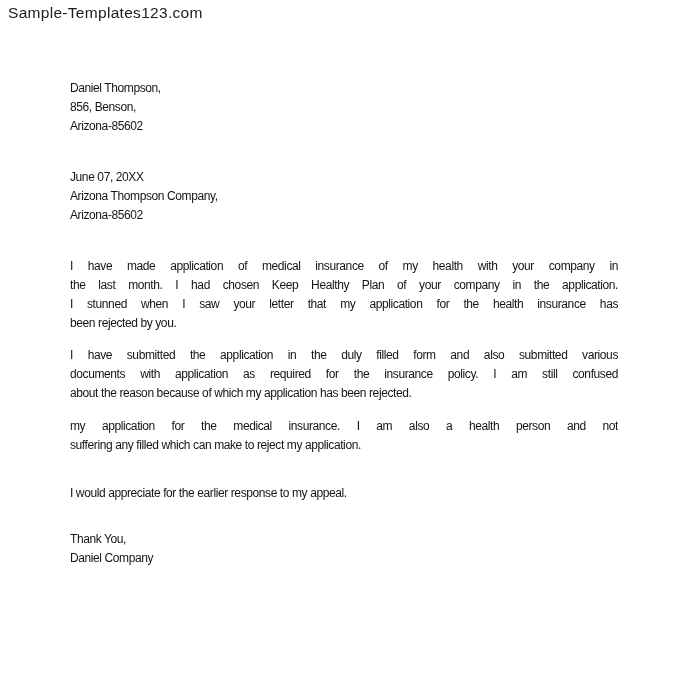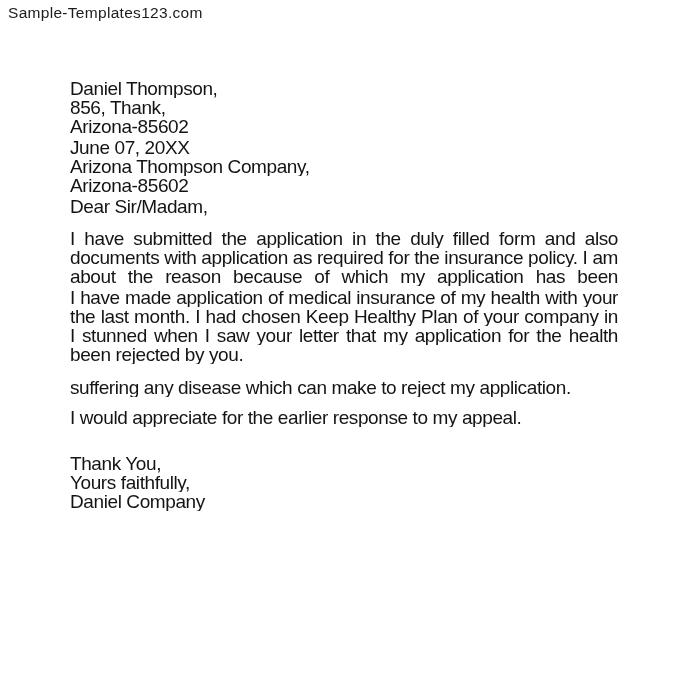--- a/index.html
+++ b/index.html
@@ -23,31 +23,31 @@
     font-size: 15.5px;
     letter-spacing: 0.3px;
     color: #1c1c1c;
     white-space: nowrap;
   }
   .letter {
     position: absolute;
     left: 70px;
     top: 79px;
     width: 548px;
-    font-size: 19px;
+    font-size: 12px;
     letter-spacing: -0.4px;
     line-height: 19px;
     color: #141414;
   }
   .block { margin: 0; }
-  .m19 { margin-top: 2px; }
+  .m19 { margin-top: 32px; }
   .m16 { margin-top: 27px; }
   .m14 { margin-top: 14px; }
   .m13 { margin-top: 13px; }
-  .m11 { margin-top: 11px; }
+  .m11 { margin-top: 29px; }
   .line {
     height: 19px;
     line-height: 19px;
     overflow: hidden;
     white-space: normal;
   }
   .plain { text-align: left; }
   .just {
     text-align: justify;
     text-align-last: justify;
@@ -61,55 +61,52 @@
 <body>
 
 <div class="page">
 
   <div class="watermark">Sample-Templates123.com</div>
 
   <div class="letter">
 
     <div class="block">
       <div class="line plain">Daniel Thompson,</div>
-      <div class="line plain">856, Thank,</div>
+      <div class="line plain">856, Benson,</div>
       <div class="line plain">Arizona-85602</div>
     </div>
 
     <div class="block m19">
       <div class="line plain">June 07, 20XX</div>
       <div class="line plain">Arizona Thompson Company,</div>
       <div class="line plain">Arizona-85602</div>
     </div>
 
+
     <div class="block m19">
-      <div class="line plain">Dear Sir/Madam,</div>
+      <div class="line just">I have made application of medical insurance of my health with your company in</div>
+      <div class="line just">the last month. I had chosen Keep Healthy Plan of your company in the application.</div>
+      <div class="line just">I stunned when I saw your letter that my application for the health insurance has</div>
+      <div class="line just last">been rejected by you.</div>
     </div>
 
     <div class="block m13">
       <div class="line just">I have submitted the application in the duly filled form and also submitted various</div>
       <div class="line just">documents with application as required for the insurance policy. I am still confused</div>
       <div class="line just last">about the reason because of which my application has been rejected.</div>
     </div>
 
-    <div class="block m19">
-      <div class="line just">I have made application of medical insurance of my health with your company in</div>
-      <div class="line just">the last month. I had chosen Keep Healthy Plan of your company in the application.</div>
-      <div class="line just">I stunned when I saw your letter that my application for the health insurance has</div>
-      <div class="line just last">been rejected by you.</div>
-    </div>
-
     <div class="block m14">
-      <div class="line just last">suffering any disease which can make to reject my application.</div>
+      <div class="line just">my application for the medical insurance. I am also a health person and not</div>
+      <div class="line just last">suffering any filled which can make to reject my application.</div>
     </div>
 
     <div class="block m11">
       <div class="line plain">I would appreciate for the earlier response to my appeal.</div>
     </div>
 
     <div class="block m16">
       <div class="line plain">Thank You,</div>
-      <div class="line plain">Yours faithfully,</div>
       <div class="line plain">Daniel Company</div>
     </div>
 
   </div>
 </div>
 
 </body></html>

